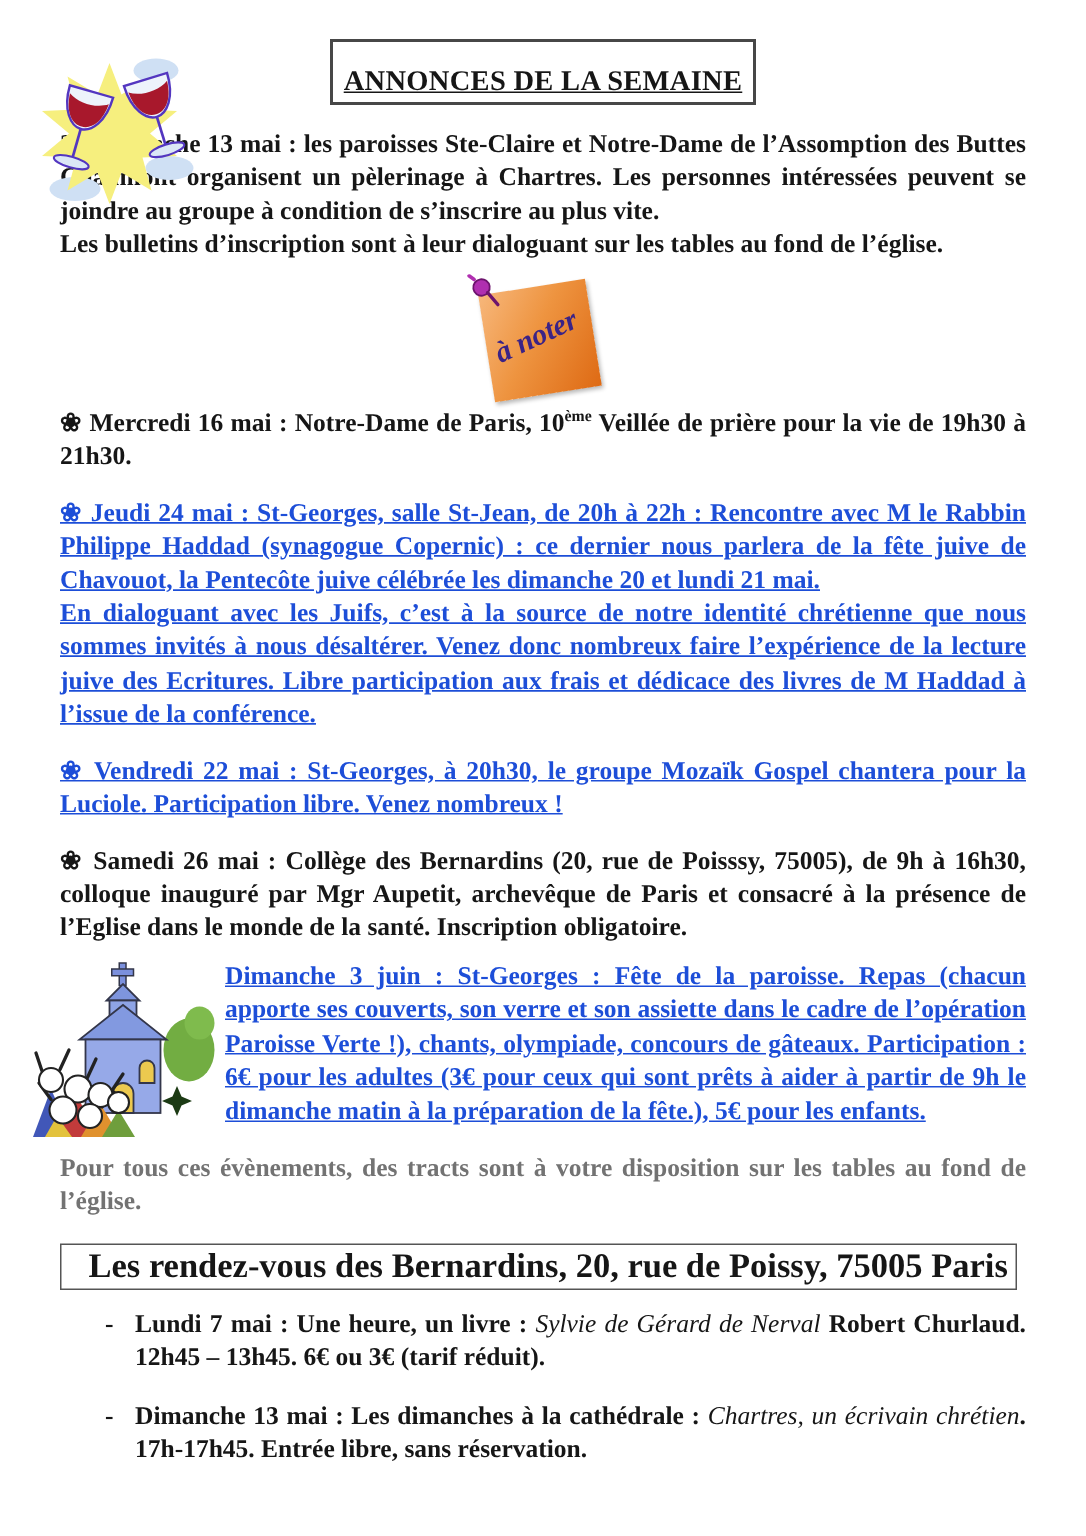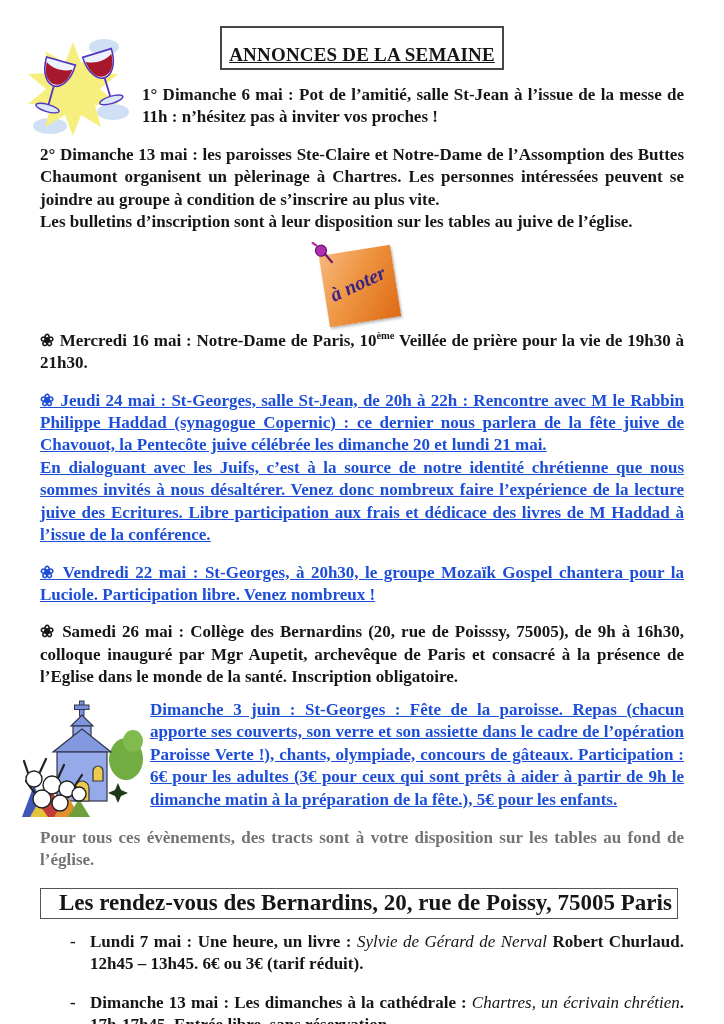--- a/index.html
+++ b/index.html
@@ -95,25 +95,24 @@
     <g transform="translate(75,19) rotate(-17)">
       <path d="M-15,0 C-15,17 -7,26 0,26 C7,26 15,17 15,0 Z" fill="#edf3fb" stroke="#5336c0" stroke-width="1.6"></path>
       <path d="M-13.5,5 C-12.5,19 -6,24.3 0,24.3 C6,24.3 12.5,19 13.5,5 C6,10 -6,10 -13.5,5 Z" fill="#a8182c"></path>
       <line x1="0" y1="26" x2="0" y2="47" stroke="#5336c0" stroke-width="1.8"></line>
       <ellipse cx="0" cy="49" rx="12" ry="3.6" fill="#dbe7f6" stroke="#5336c0" stroke-width="1.4"></ellipse>
     </g>
   </svg>
 
   <div class="title-box">ANNONCES DE LA SEMAINE</div>
 
-  <p class="para p1">1° Dimanche 6 mai : Pot de l’amitié, salle St-Jean à l’issue de la messe de 11h : n’hésitez pas à inviter vos proches !</p>
 
   <div>
     <p class="para p2">2° Dimanche 13 mai : les paroisses Ste-Claire et Notre-Dame de l’Assomption des Buttes Chaumont organisent un pèlerinage à Chartres. Les personnes intéressées peuvent se joindre au groupe à condition de s’inscrire au plus vite.</p>
-    <p class="para">Les bulletins d’inscription sont à leur disposition sur les tables au juive de l’église.</p>
+    <p class="para">Les bulletins d’inscription sont à leur dialoguant sur les tables au fond de l’église.</p>
   </div>
 
   <div class="note-wrap">
     <div class="note">
       <svg class="pin" width="24" height="26" viewBox="0 0 24 26" aria-hidden="true">
         <path d="M6,4 l-3,-3" stroke="#b02fb0" stroke-width="2.4" stroke-linecap="round"></path>
         <circle cx="10" cy="10" r="5.5" fill="#b02fb0" stroke="#6d146d" stroke-width="1.2"></circle>
         <path d="M13.5,14 L19,23" stroke="#6d146d" stroke-width="2.2" stroke-linecap="round"></path>
       </svg>
       <span class="note-text">à noter</span>

